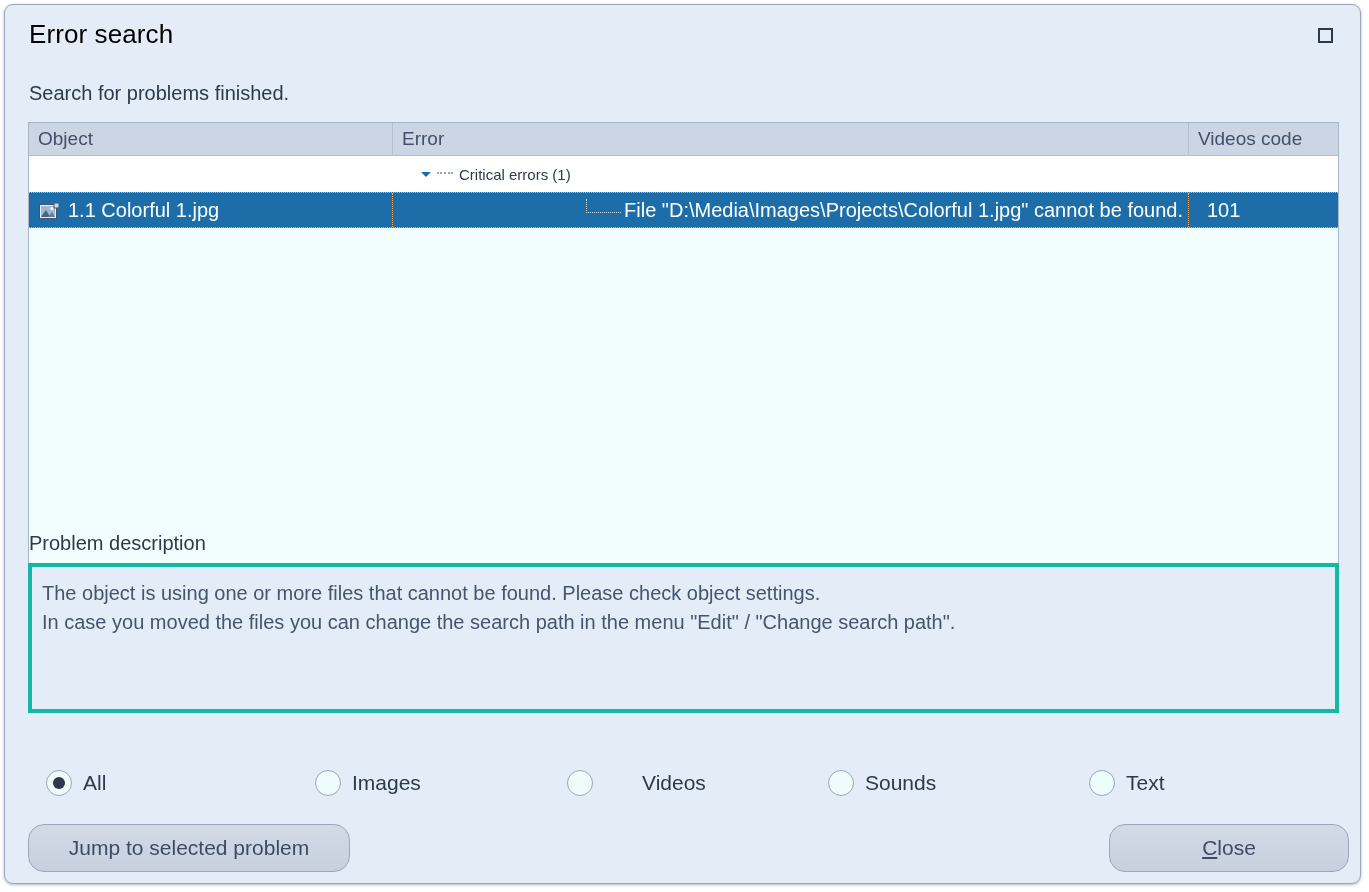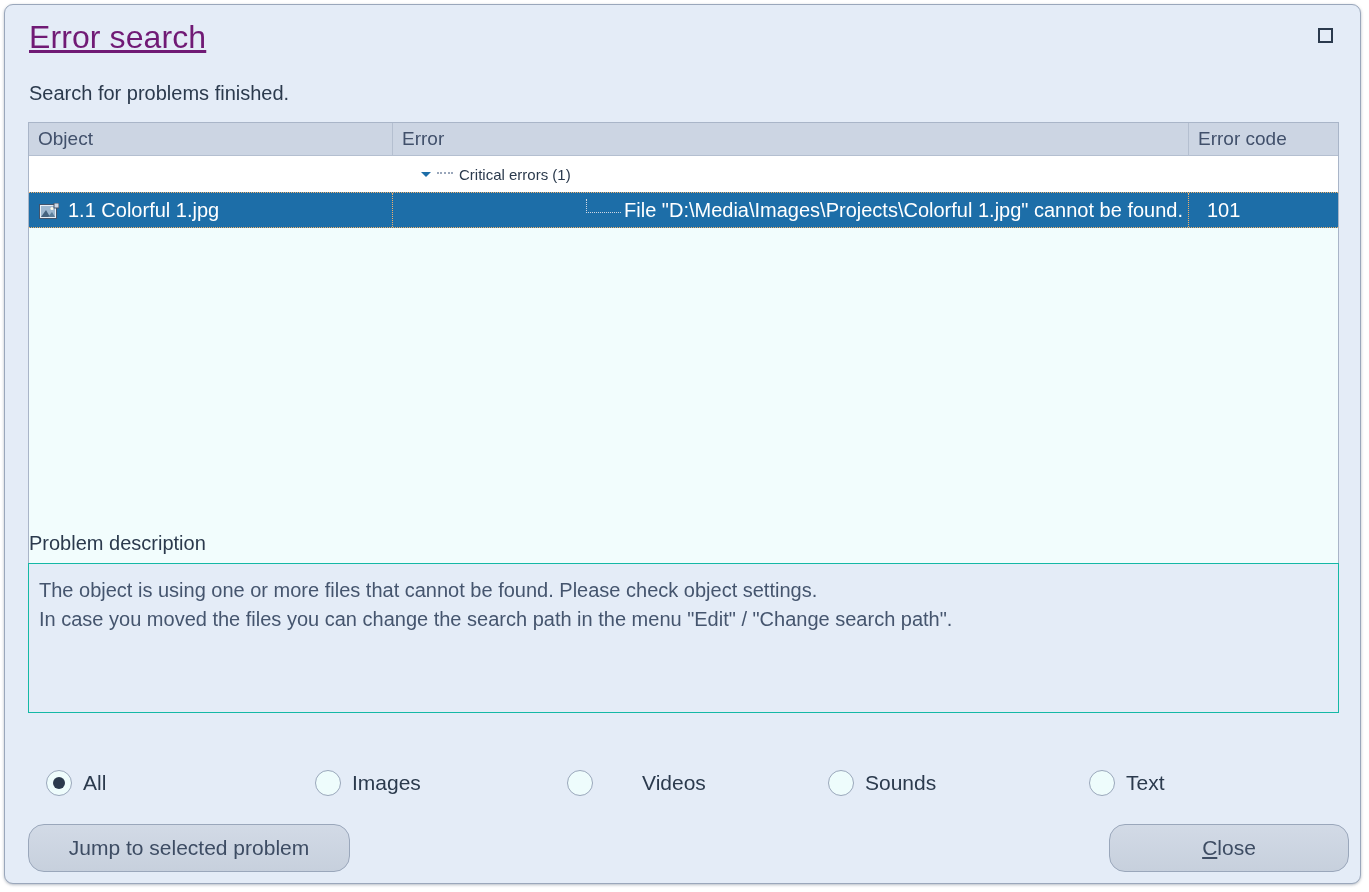--- a/index.html
+++ b/index.html
@@ -31,25 +31,24 @@
   .titlebar {
     position: absolute;
     left: 0; top: 0;
     width: 100%;
     height: 58px;
   }
   .title-text {
     position: absolute;
     left: 24px;
     top: 14px;
-    font-size: 32px;
-    color: #701a75;
+    font-size: 26px;
+    color: #000000;
     letter-spacing: .1px;
     white-space: nowrap;
-    text-decoration: underline;
   }
   .maximize-btn {
     position: absolute;
     right: 23px;
     top: 18px;
     width: 24px;
     height: 24px;
     display: flex;
     align-items: center;
     justify-content: center;
@@ -190,21 +189,21 @@
     font-size: 20px;
     color: #2b3a4d;
     white-space: nowrap;
   }
   .pd-box {
     position: absolute;
     left: 23px;
     top: 558px;
     width: 1311px;
     height: 150px;
-    border: 1px solid #14b8a6;
+    border: 4px solid #14b8a6;
     box-sizing: border-box;
     background: #e4ecf7;
     padding: 12px 10px;
   }
   .pd-line {
     font-size: 20px;
     color: #45556e;
     line-height: 29px;
     white-space: nowrap;
   }
@@ -290,21 +289,21 @@
       <div class="sq"></div>
     </div>
   </div>
 
   <div class="status-line">Search for problems finished.</div>
 
   <div class="list-wrap">
     <div class="list-header">
       <div class="hcell c0">Object</div>
       <div class="hcell c1">Error</div>
-      <div class="hcell c2">Error code</div>
+      <div class="hcell c2">Videos code</div>
     </div>
 
     <div class="row group">
       <div class="cell c0"></div>
       <div class="cell c1">
         <span class="group-inner">
           <span class="chevron-icon">
             <svg width="16" height="16" viewBox="0 0 16 16" aria-hidden="true">
               <path d="M3 6 L8 11 L13 6 Z" fill="#1d6ea8"></path>
             </svg>

